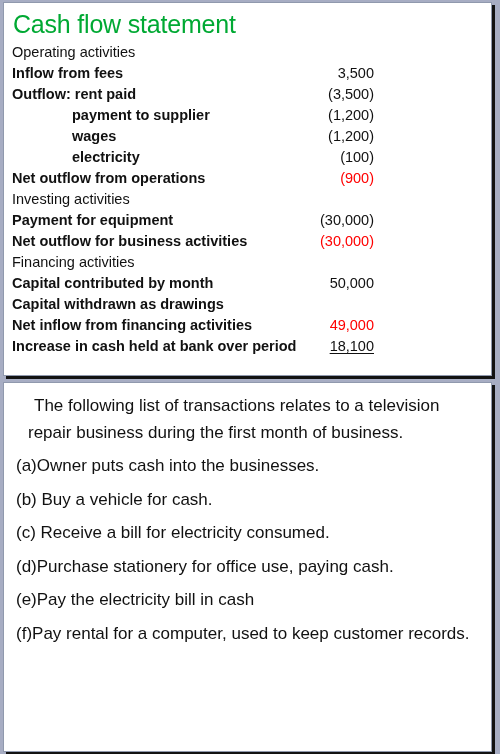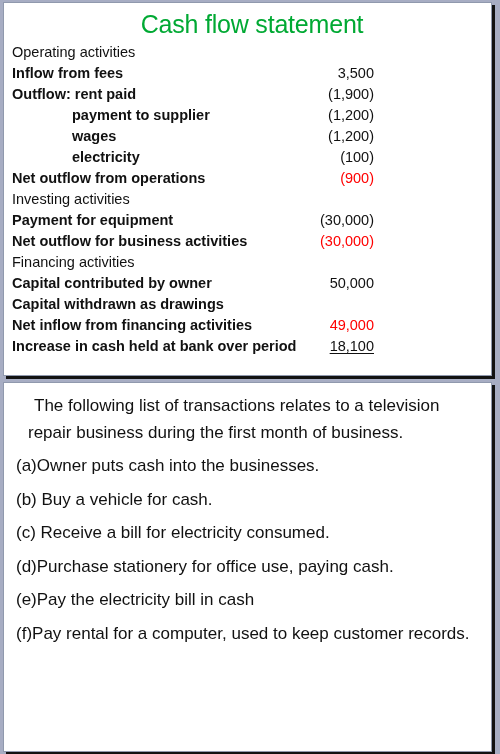--- a/index.html
+++ b/index.html
@@ -48,21 +48,20 @@
     font-size: 25px;
     line-height: 30px;
     font-weight: 400;
     letter-spacing: -0.2px;
     white-space: nowrap;
   }
 
   #cashflow-title {
     color: #00a933;
     padding: 6px 0 0 9px;
-    text-align: center;
   }
 
   #exercise-title {
     color: #8a9a3a;
     padding: 5px 0 0 14px;
   }
 
   
   .cf-body {
     padding: 3px 0 0 8px;
@@ -134,30 +133,30 @@
 
 <div id="root">
 
   <section class="slide" id="slide-cashflow">
 
     <h1 class="slide-title" id="cashflow-title">Cash flow statement</h1>
 
     <div class="cf-body" id="cashflow-rows">
         <div class="cf-row heading"><span class="cf-label">Operating activities</span></div>
         <div class="cf-row"><span class="cf-label">Inflow from fees</span><span class="cf-value">3,500</span></div>
-        <div class="cf-row"><span class="cf-label">Outflow: rent paid</span><span class="cf-value">(1,900)</span></div>
+        <div class="cf-row"><span class="cf-label">Outflow: rent paid</span><span class="cf-value">(3,500)</span></div>
         <div class="cf-row indent"><span class="cf-label">payment to supplier</span><span class="cf-value">(1,200)</span></div>
         <div class="cf-row indent"><span class="cf-label">wages</span><span class="cf-value">(1,200)</span></div>
         <div class="cf-row indent"><span class="cf-label">electricity</span><span class="cf-value">(100)</span></div>
         <div class="cf-row"><span class="cf-label">Net outflow from operations</span><span class="cf-value neg-total">(900)</span></div>
         <div class="cf-row heading"><span class="cf-label">Investing activities</span></div>
         <div class="cf-row"><span class="cf-label">Payment for equipment</span><span class="cf-value">(30,000)</span></div>
         <div class="cf-row"><span class="cf-label">Net outflow for business activities</span><span class="cf-value neg-total">(30,000)</span></div>
         <div class="cf-row heading"><span class="cf-label">Financing activities</span></div>
-        <div class="cf-row"><span class="cf-label">Capital contributed by owner</span><span class="cf-value">50,000</span></div>
+        <div class="cf-row"><span class="cf-label">Capital contributed by month</span><span class="cf-value">50,000</span></div>
         <div class="cf-row"><span class="cf-label">Capital withdrawn as drawings</span></div>
         <div class="cf-row"><span class="cf-label">Net inflow from financing activities</span><span class="cf-value neg-total">49,000</span></div>
         <div class="cf-row"><span class="cf-label">Increase in cash held at bank over period</span><span class="cf-value underline">18,100</span></div>
       </div>
 
   </section>
 
   <section class="slide" id="slide-exercise">
 
 

